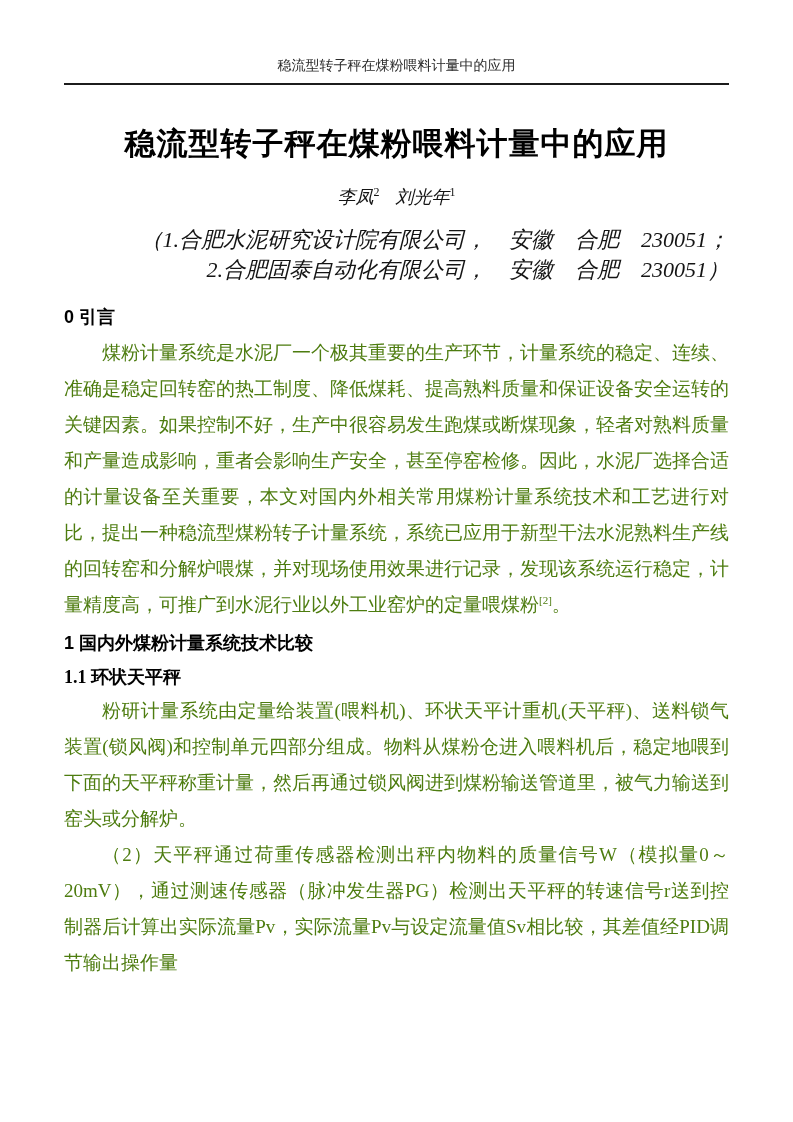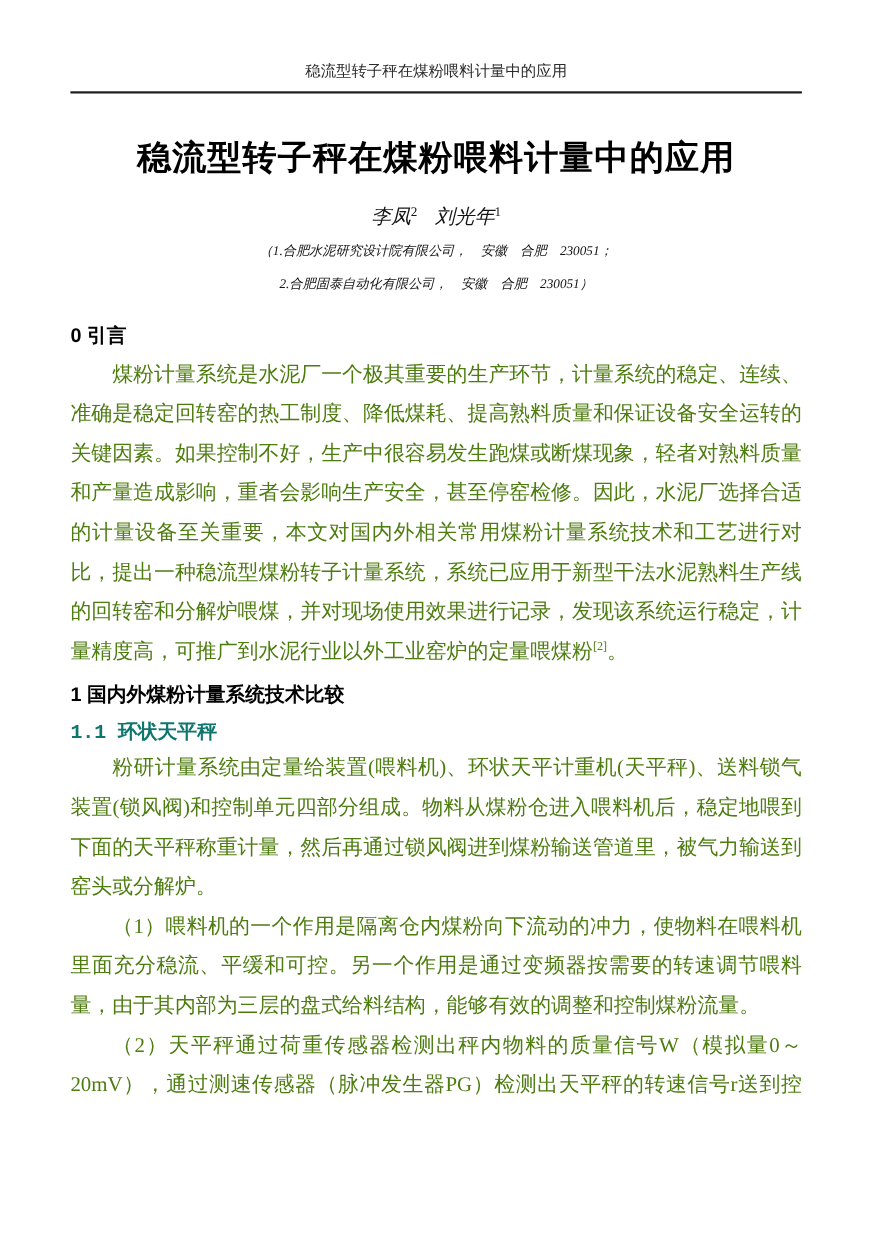--- a/index.html
+++ b/index.html
@@ -38,38 +38,38 @@
   .authors {
     margin-top: 20px;
     text-align: center;
     font-size: 18px;
     font-style: italic;
     color: #141414;
   }
   .author + .author { margin-left: 16px; }
   .authors sup { font-size: 12px; font-style: normal; }
   .affiliations {
-    margin-top: 4px;
-    text-align: center;
-    font-size: 12px;
+    margin-top: 16px;
+    text-align: right;
+    font-size: 22px;
     line-height: 30px;
     font-style: italic;
     color: #141414;
   }
   .sec-heading {
     font-family: Liberation Sans, sans-serif;
     font-size: 18px;
     font-weight: bold;
     color: #000000;
   }
   .sub-heading {
-    font-family: Liberation Mono, monospace;
+    font-family: Liberation Serif, serif;
     font-size: 18px;
     font-weight: bold;
-    color: #0f766e;
+    color: #000000;
   }
   .h-intro   { margin-top: 20px; margin-bottom: 6px; }
   .h-sec1    { margin-top: 8px;  margin-bottom: 10px; }
   .h-sec11   { margin-bottom: 4px; }
   .body-para {
     font-size: 19px;
     line-height: 36px;
     text-align: justify;
     text-indent: 2em;
     color: #4d7c0f;
@@ -125,21 +125,20 @@
   <h2 class="sec-heading h-intro">0 引言</h2>
 
   <p class="body-para"><span>煤粉计量系统是水泥厂一个极其重要的生产环节，计量系统的稳定、连续、准确是稳定回转窑的热工制度、降低煤耗、提高熟料质量和保证设备安全运转的关键因素。如果控制不好，生产中很容易发生跑煤或断煤现象，轻者对熟料质量和产量造成影响，重者会影响生产安全，甚至停窑检修。因此，水泥厂选择合适的计量设备至关重要，本文对国内外相关常用煤粉计量系统技术和工艺进行对比，提出一种稳流型煤粉转子计量系统，系统已应用于新型干法水泥熟料生产线的回转窑和分解炉喂煤，并对现场使用效果进行记录，发现该系统运行稳定，计量精度高，可推广到水泥行业以外工业窑炉的定量喂煤粉</span><sup>[2]</sup><span>。</span></p>
 
   <h2 class="sec-heading h-sec1">1 国内外煤粉计量系统技术比较</h2>
 
   <h3 class="sub-heading h-sec11">1.1 环状天平秤</h3>
 
   <p class="body-para">粉研计量系统由定量给装置(喂料机)、环状天平计重机(天平秤)、送料锁气装置(锁风阀)和控制单元四部分组成。物料从煤粉仓进入喂料机后，稳定地喂到下面的天平秤称重计量，然后再通过锁风阀进到煤粉输送管道里，被气力输送到窑头或分解炉。</p>
 
-  <p class="body-para">（1）喂料机的一个作用是隔离仓内煤粉向下流动的冲力，使物料在喂料机里面充分稳流、平缓和可控。另一个作用是通过变频器按需要的转速调节喂料量，由于其内部为三层的盘式给料结构，能够有效的调整和控制煤粉流量。</p>
 
   <p class="body-para">（2）天平秤通过荷重传感器检测出秤内物料的质量信号W（模拟量0～20mV），通过测速传感器（脉冲发生器PG）检测出天平秤的转速信号r送到控制器后计算出实际流量Pv，实际流量Pv与设定流量值Sv相比较，其差值经PID调节输出操作量</p>
 
   <div class="footer">
     <div class="footer-rule"></div>
     <div class="footer-row">
       <span class="page-num">50</span>
       <span class="issue">2022.No.2</span>
     </div>
   </div>

